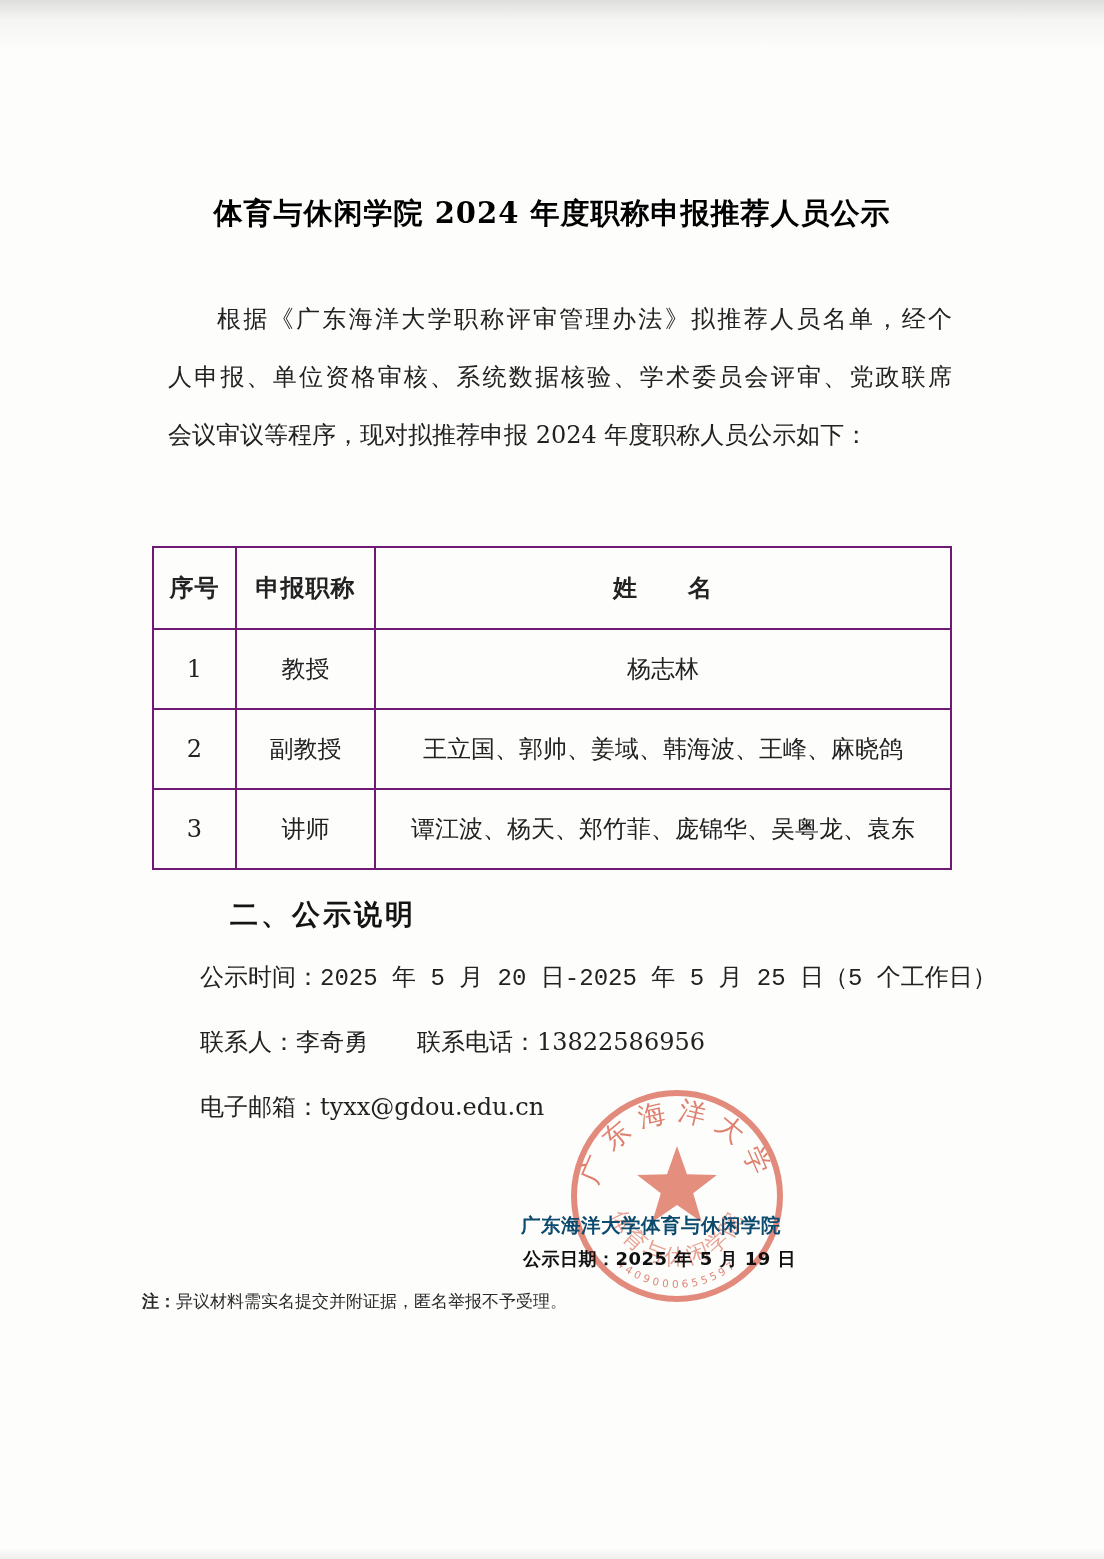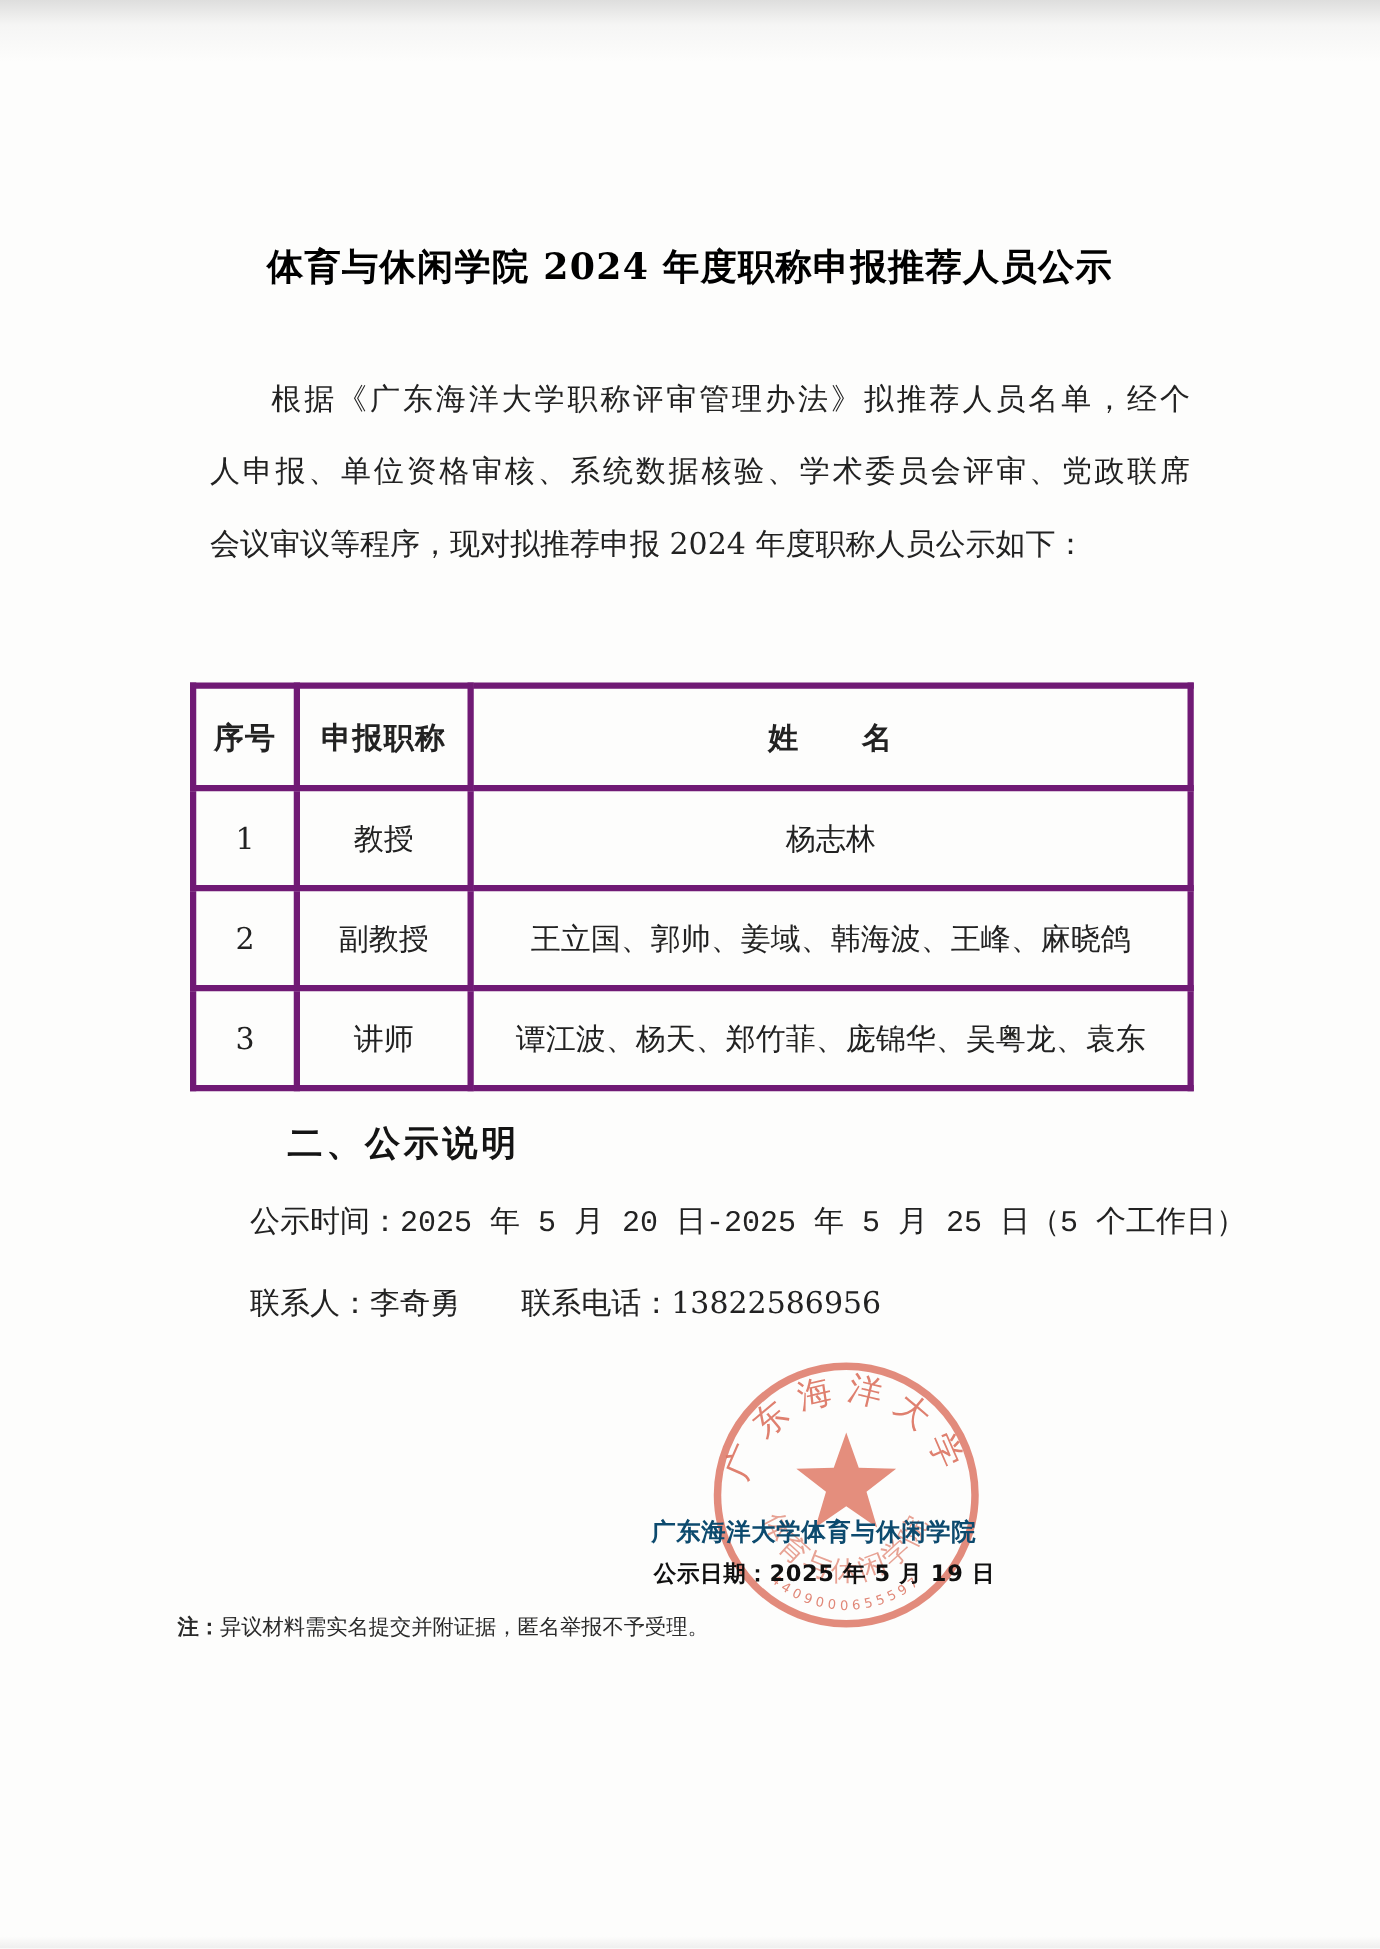--- a/index.html
+++ b/index.html
@@ -31,21 +31,21 @@
   .sec1{
     position:absolute;left:196px;top:492px;margin:0;
     font-family:"DejaVu Sans","Liberation Sans",sans-serif;
     font-size:23px;font-weight:bold;letter-spacing:2px;color:#171717;
   }
   .roster{
     position:absolute;left:152px;top:546px;width:798px;
     border-collapse:collapse;table-layout:fixed;font-size:24px;color:#222;
   }
   .roster th,.roster td{
-    border:5px solid #701a75;text-align:center;vertical-align:middle;padding:0 4px;
+    border:2px solid #701a75;text-align:center;vertical-align:middle;padding:0 4px;
     overflow:hidden;white-space:nowrap;
   }
   .roster tr{height:80px;}
   .roster tr.thead{height:82px;}
   .roster th{font-weight:bold;letter-spacing:1px;}
   .sec2{
     position:absolute;left:230px;top:896px;margin:0;
     font-family:"DejaVu Sans","Liberation Sans",sans-serif;
     font-size:28px;font-weight:bold;letter-spacing:3px;color:#141414;
   }
@@ -111,20 +111,21 @@
     </tr>
   </tbody>
     </table>
 
   <h2 class="sec2">二、公示说明</h2>
 
   <div class="cl cl1">公示时间：2025 年 5 月 20 日-2025 年 5 月 25 日（5 个工作日）</div>
   <div class="cl cl2">
     <span>联系人：李奇勇</span><span class="gap">联系电话：13822586956</span>
   </div>
+  <div class="cl cl3">电子邮箱：tyxx@gdou.edu.cn</div>
 
   <svg class="seal" viewBox="0 0 234 234" xmlns="http://www.w3.org/2000/svg">
     <defs>
       <path id="arcTop" d="M 38.5 137 A 80 80 0 1 1 195.5 137" fill="none"></path>
       <path id="arcInner" d="M 50.7 132 A 68 68 0 0 0 183.3 132" fill="none"></path>
       <path id="arcSerial" d="M 32 152 A 92 92 0 0 0 202 152" fill="none"></path>
     </defs>
     <circle cx="117" cy="117" r="103" fill="none" stroke="#d96753" stroke-width="6" opacity="0.82"></circle>
     <polygon points="117,67 127,95.2 156.9,96 133.2,114.3 141.7,143 117,126 92.3,143 100.8,114.3 77.1,96 107,95.2" fill="#dd6f59" opacity="0.85"></polygon>
     <text font-family="DejaVu Sans, Liberation Sans, sans-serif" font-size="27" fill="#d96753" opacity="0.9" letter-spacing="10" text-anchor="middle">

